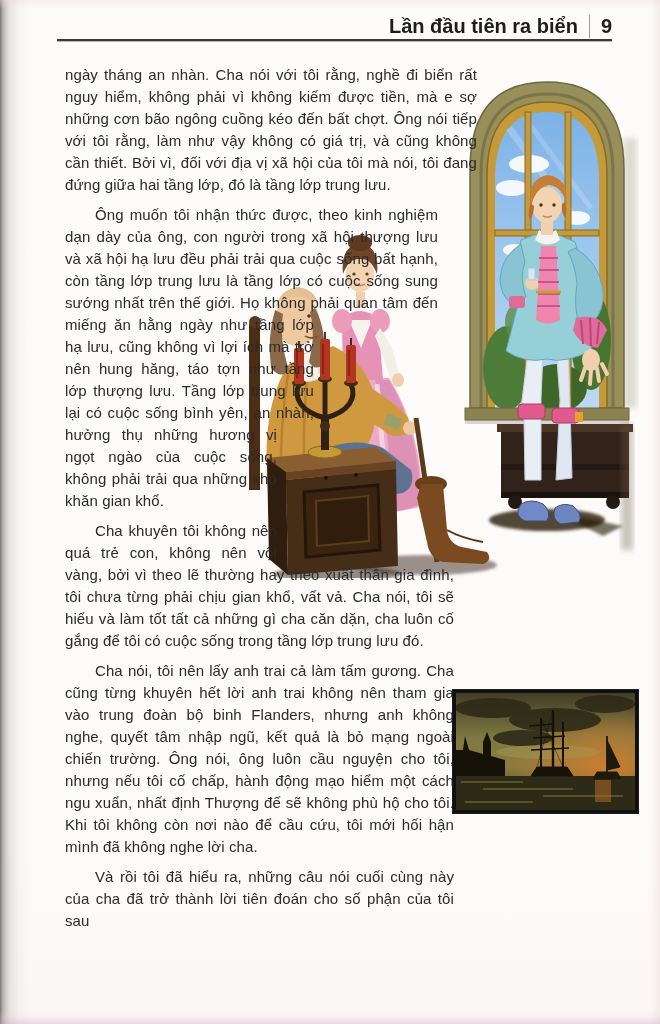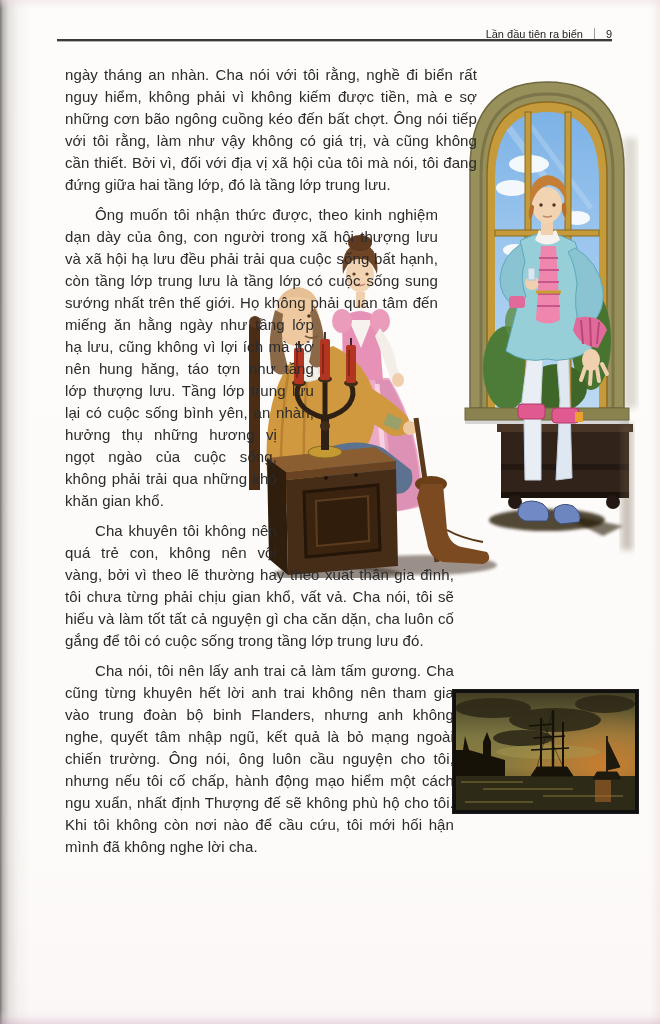--- a/index.html
+++ b/index.html
@@ -9,21 +9,21 @@
   
   .edge-left{position:absolute;left:0;top:0;width:30px;height:100%;z-index:5;pointer-events:none;
       background:linear-gradient(90deg,#777 0,#b9b5b1 3px,rgba(190,184,180,.38) 9px,rgba(205,200,196,.15) 18px,transparent 100%);}
   .edge-bottom{position:absolute;left:0;bottom:0;width:100%;height:14px;z-index:5;pointer-events:none;
       background:linear-gradient(0deg,rgba(205,165,190,.38) 0,rgba(228,210,222,.18) 55%,transparent 100%);}
   .edge-top{position:absolute;left:0;top:0;width:100%;height:9px;z-index:5;pointer-events:none;
       background:linear-gradient(180deg,rgba(236,218,226,.45) 0,transparent 100%);}
   .edge-right{position:absolute;right:0;top:0;width:10px;height:100%;z-index:5;pointer-events:none;
       background:linear-gradient(270deg,rgba(238,224,220,.55) 0,transparent 100%);}
 
-  .header{position:absolute;top:28px;left:57px;width:555px;text-align:right;font-size:11px;font-weight:normal;color:#1d1d1d;}
+  .header{position:absolute;top:15px;left:57px;width:555px;text-align:right;font-size:20px;font-weight:bold;color:#1d1d1d;}
   .h-num{display:inline-block;border-left:1.5px solid #9a9a9a;padding-left:11px;margin-left:11px;}
   .rule{position:absolute;top:39px;left:57px;width:555px;height:2px;background:#3a3a3a;border-bottom:1px solid #b9b4ae;}
 
   .content{position:absolute;left:57px;top:56px;width:553px;height:900px;z-index:2;
       font-size:15px;line-height:22px;text-align:justify;letter-spacing:.1px;}
   .content p{margin:8px;}
   .para.indent{text-indent:30px;}
   .sp{float:right;clear:right;width:0;height:0;}
   .sp1{width:133px;height:148px;}
   .sp2{width:172px;height:126px;}
@@ -222,22 +222,23 @@
   </svg>
 
   <div class="content">
     <div class="sp sp1"></div>
     <div class="sp sp2"></div>
     <div class="sp sp3"></div>
     <div class="sp sp4"></div>
     <div class="sp sp5"></div>
     <p class="para">ngày tháng an nhàn. Cha nói với tôi rằng, nghề đi biển rất nguy hiểm, không phải vì không kiếm được tiền, mà e sợ những cơn bão ngông cuồng kéo đến bất chợt. Ông nói tiếp với tôi rằng, làm như vậy không có giá trị, và cũng không cần thiết. Bởi vì, đối với địa vị xã hội của tôi mà nói, tôi đang đứng giữa hai tầng lớp, đó là tầng lớp trung lưu.</p>
     <p class="para indent">Ông muốn tôi nhận thức được, theo kinh nghiệm dạn dày của ông, con người trong xã hội thượng lưu và xã hội hạ lưu đều phải trải qua cuộc sống bất hạnh, còn tầng lớp trung lưu là tầng lớp có cuộc sống sung sướng nhất trên thế giới. Họ không phải quan tâm đến miếng ăn hằng ngày như tầng lớp hạ lưu, cũng không vì lợi ích mà trở nên hung hăng, táo tợn như tầng lớp thượng lưu. Tầng lớp trung lưu lại có cuộc sống bình yên, an nhàn, hưởng thụ những hương vị ngọt ngào của cuộc sống, không phải trải qua những khó khăn gian khổ.</p>
-    <p class="para indent">Cha khuyên tôi không nên quá trẻ con, không nên vội vàng, bởi vì theo lẽ thường hay theo xuất thân gia đình, tôi chưa từng phải chịu gian khổ, vất vả. Cha nói, tôi sẽ hiểu và làm tốt tất cả nguyện gì cha căn dặn, cha luôn cố gắng để tôi có cuộc sống trong tầng lớp trung lưu đó.</p>
+    <p class="para indent">Cha khuyên tôi không nên quá trẻ con, không nên vội vàng, bởi vì theo lẽ thường hay theo xuất thân gia đình, tôi chưa từng phải chịu gian khổ, vất vả. Cha nói, tôi sẽ hiểu và làm tốt tất cả những gì cha căn dặn, cha luôn cố gắng để tôi có cuộc sống trong tầng lớp trung lưu đó.</p>
     <p class="para indent">Cha nói, tôi nên lấy anh trai cả làm tấm gương. Cha cũng từng khuyên hết lời anh trai không nên tham gia vào trung đoàn bộ binh Flanders, nhưng anh không nghe, quyết tâm nhập ngũ, kết quả là bỏ mạng ngoài chiến trường. Ông nói, ông luôn cầu nguyện cho tôi, nhưng nếu tôi cố chấp, hành động mạo hiểm một cách ngu xuẩn, nhất định Thượng đế sẽ không phù hộ cho tôi. Khi tôi không còn nơi nào để cầu cứu, tôi mới hối hận mình đã không nghe lời cha.</p>
+    <p class="para indent">Và rồi tôi đã hiểu ra, những câu nói cuối cùng này của cha đã trở thành lời tiên đoán cho số phận của tôi sau</p>
   </div>
 
 
   <figure class="painting">
     <svg viewBox="0 0 185 123" xmlns="http://www.w3.org/2000/svg">
       <defs>
         <linearGradient id="psky" x1="0" y1="0" x2="0" y2="1">
           <stop offset="0" stop-color="#3e3a22"></stop>
             <stop offset=".38" stop-color="#7d7742"></stop>
           <stop offset=".62" stop-color="#8d7c3e"></stop>

